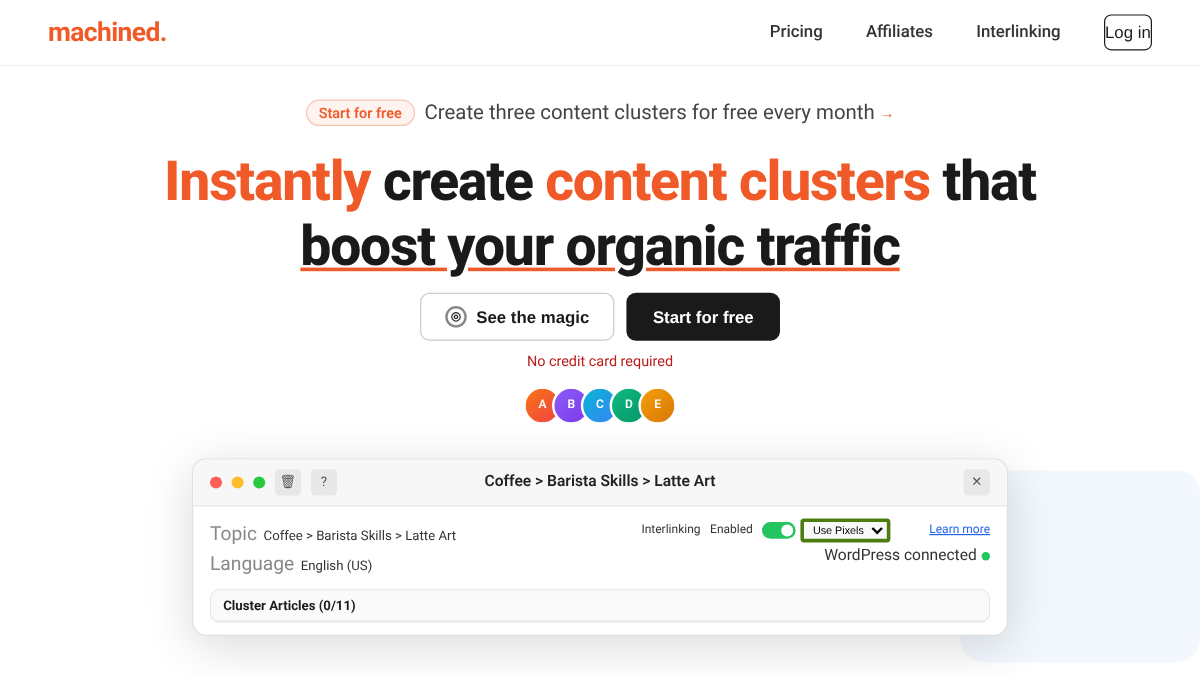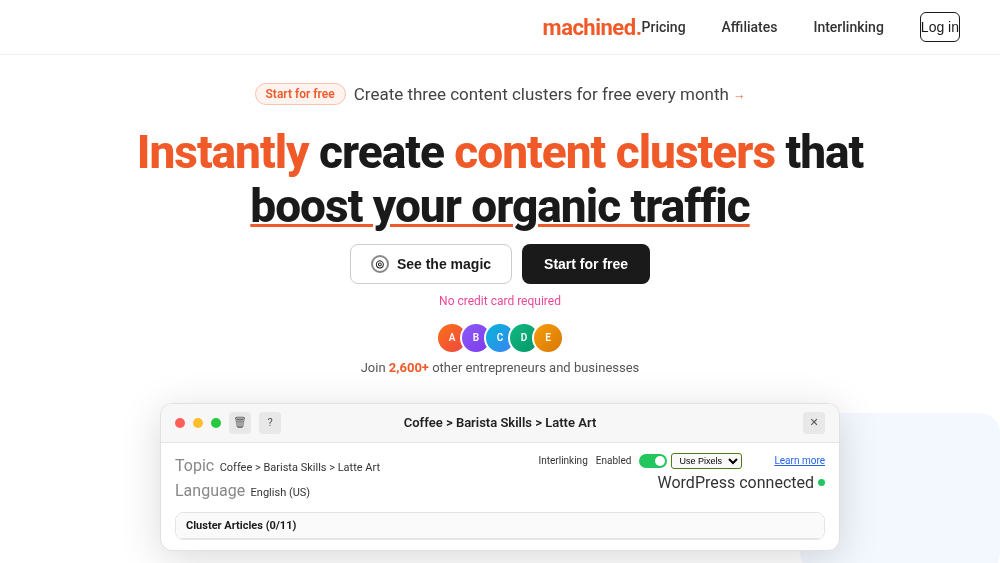--- a/index.html
+++ b/index.html
@@ -8,21 +8,21 @@
       background: #fff;
       width: 1000px;
       min-height: 563px;
       overflow: hidden;
     }
 
     
     nav {
       display: flex;
       align-items: center;
-      justify-content: flex-end;
+      justify-content: space-between;
       padding: 12px 40px;
       border-bottom: 1px solid #f0f0f0;
     }
     .logo {
       font-size: 22px;
       font-weight: 700;
       color: #1a1a1a;
       letter-spacing: -0.5px;
     }
     .logo span { color: #f05a28; }
@@ -131,21 +131,21 @@
       border: none;
       padding: 10px 22px;
       border-radius: 8px;
       font-size: 14px;
       font-weight: 600;
       cursor: pointer;
     }
 
     .no-cc {
       font-size: 12px;
-      color: #ec4899;
+      color: #b91c1c;
       margin-bottom: 14px;
     }
 
     
     .social-proof {
       display: flex;
       flex-direction: column;
       align-items: center;
       gap: 6px;
       margin-bottom: 18px;
@@ -273,21 +273,21 @@
       position: absolute;
       right: 2px; top: 2px;
       width: 10px; height: 10px;
       background: #fff;
       border-radius: 50%;
     }
     .wp-connected {
       display: flex;
       align-items: center;
       gap: 4px;
-      font-size: 16px;
+      font-size: 13px;
       color: #333;
     }
     .dot-green {
       width: 7px; height: 7px;
       background: #22c55e;
       border-radius: 50%;
     }
     .learn-more { color: #2563eb; font-size: 10px; text-decoration: underline; cursor: pointer; margin-left: 28px; }
 
     
@@ -346,23 +346,20 @@
   <p class="no-cc">No credit card required</p>
 
   <div class="social-proof">
     <div class="avatars">
       <div class="avatar av1">A</div>
       <div class="avatar av2">B</div>
       <div class="avatar av3">C</div>
       <div class="avatar av4">D</div>
       <div class="avatar av5">E</div>
     </div>
-    <p class="social-text">
-      Join <strong>2,600+</strong><span> other entrepreneurs and businesses</span>
-    </p>
   </div>
 </section>
 
 <div class="app-preview-wrap">
   <div class="bg-shape"></div>
   <div class="app-window">
 
     <div class="window-titlebar">
       <div class="titlebar-left">
         <button class="win-btn win-close"></button>
@@ -379,21 +376,21 @@
       <div class="app-meta">
         <div class="meta-left">
           <div><span class="meta-label">Topic</span>&nbsp;&nbsp;<span>Coffee &gt; Barista Skills &gt; Latte Art</span></div>
           <div><span class="meta-label">Language</span>&nbsp;&nbsp;<span>English (US)</span></div>
         </div>
         <div class="meta-right">
           <div class="meta-interlinking">
             <span>Interlinking</span>
             <span style="margin:0 4px;">Enabled</span>
             <div class="toggle-on"></div>
-            <select style="font-size:9px;border:1px solid #4d7c0f;border-radius:3px;padding:1px 3px;background:#f9f9f9;"><option>Use Pixels</option></select>
+            <select style="font-size:9px;border:3px solid #4d7c0f;border-radius:3px;padding:1px 3px;background:#f9f9f9;"><option>Use Pixels</option></select>
             <a class="learn-more" href="#">Learn more</a>
           </div>
           <div class="wp-connected">
             <span>WordPress connected</span>
             <div class="dot-green"></div>
           </div>
         </div>
       </div>
 
       <div class="cluster-table">

